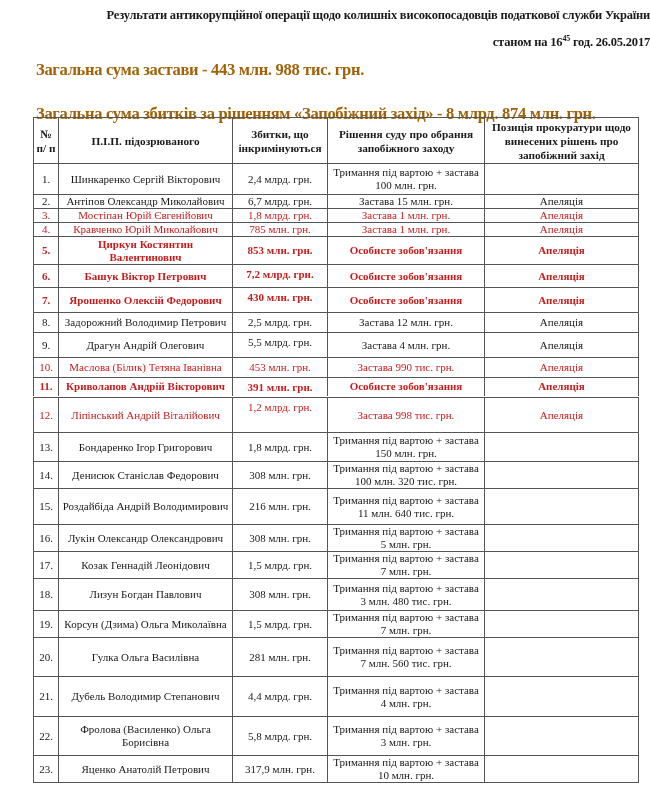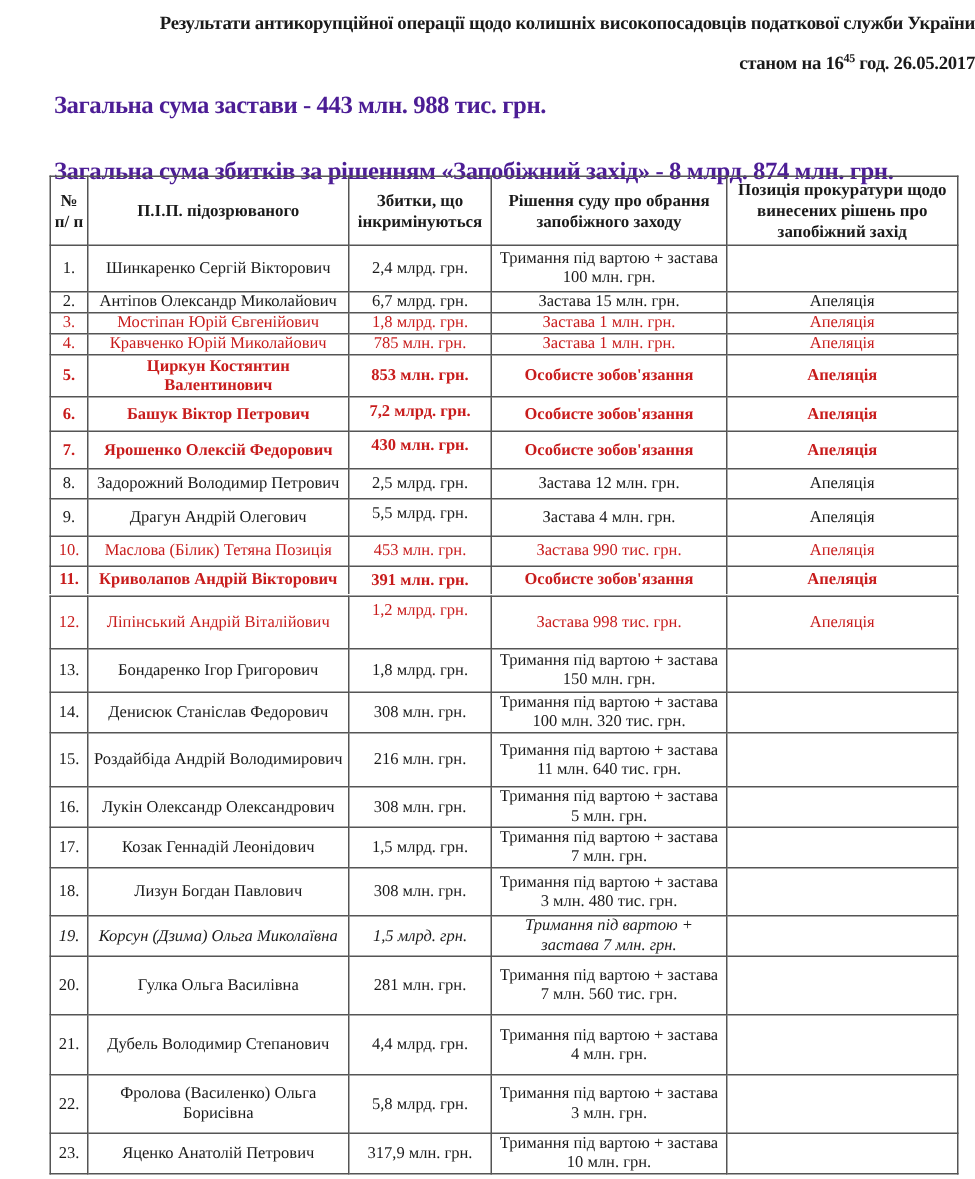--- a/index.html
+++ b/index.html
@@ -9,21 +9,21 @@
   }
   .title {
     position: absolute; left: 0; width: 650px; text-align: right;
     font-weight: bold; font-size: 12.5px; letter-spacing: -0.2px;
   }
   .title1 { top: 8px; }
   .title2 { top: 34px; }
   .title2 sup { font-size: 8px; vertical-align: 5px; }
   .summary {
     position: absolute; left: 36px; font-weight: bold; font-size: 16.5px;
-    color: #4c1d95; letter-spacing: -0.3px; white-space: nowrap;
+    color: #a16207; letter-spacing: -0.3px; white-space: nowrap;
   }
   .sum1 { top: 60px; }
   .sum2 { top: 104px; }
 
   table {
     position: absolute; left: 33px; border-collapse: collapse;
     table-layout: fixed; width: 605px; font-size: 11px;
   }
   td, th {
     border: 1px solid #555; text-align: center; vertical-align: middle;
@@ -128,21 +128,21 @@
   </tr>
       <tr style="height: 25px;">
     <td>9.</td>
     <td>Драгун Андрій Олегович</td>
     <td class="damage">5,5 млрд. грн.</td>
     <td>Застава 4 млн. грн.</td>
     <td>Апеляція</td>
   </tr>
       <tr class="red" style="height: 20px;">
     <td>10.</td>
-    <td>Маслова (Білик) Тетяна Позиція</td>
+    <td>Маслова (Білик) Тетяна Іванівна</td>
     <td class="damage">453 млн. грн.</td>
     <td>Застава 990 тис. грн.</td>
     <td>Апеляція</td>
   </tr>
       <tr class="redbold last" style="height: 18px;">
     <td>11.</td>
     <td>Криволапов Андрій Вікторович</td>
     <td class="damage">391 млн. грн.</td>
     <td>Особисте зобов'язання</td>
     <td>Апеляція</td>
@@ -201,21 +201,21 @@
     <td>Тримання під вартою + застава 7 млн. грн.</td>
     <td></td>
   </tr>
       <tr style="height: 32px;">
     <td>18.</td>
     <td>Лизун Богдан Павлович</td>
     <td class="damage mid">308 млн. грн.</td>
     <td>Тримання під вартою + застава 3 млн. 480 тис. грн.</td>
     <td></td>
   </tr>
-      <tr style="height: 26px; font-style: italic;">
+      <tr style="height: 26px;">
     <td>19.</td>
     <td>Корсун (Дзима) Ольга Миколаївна</td>
     <td class="damage mid">1,5 млрд. грн.</td>
     <td>Тримання під вартою + застава 7 млн. грн.</td>
     <td></td>
   </tr>
       <tr style="height: 39px;">
     <td>20.</td>
     <td>Гулка Ольга Василівна</td>
     <td class="damage mid">281 млн. грн.</td>

